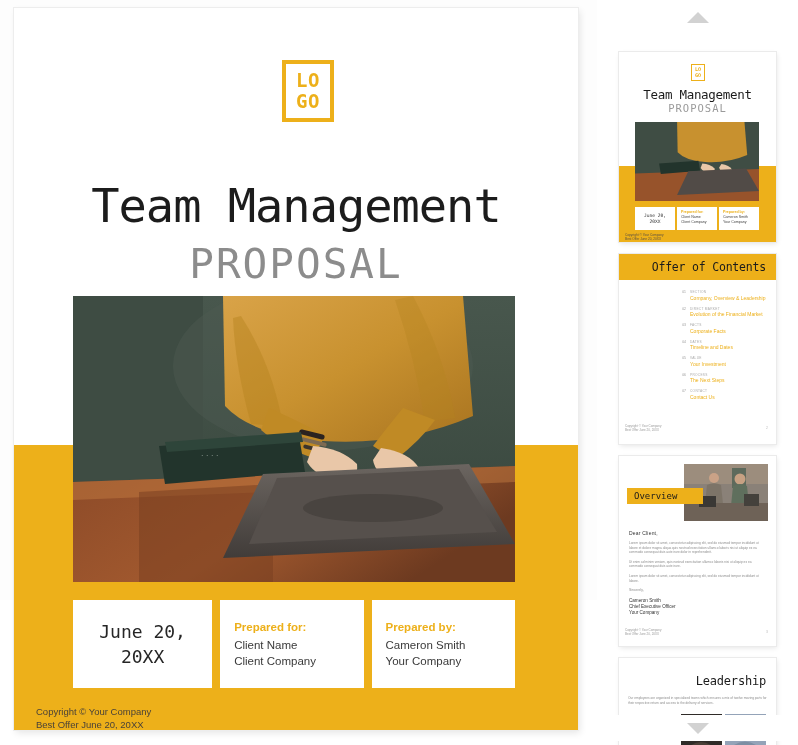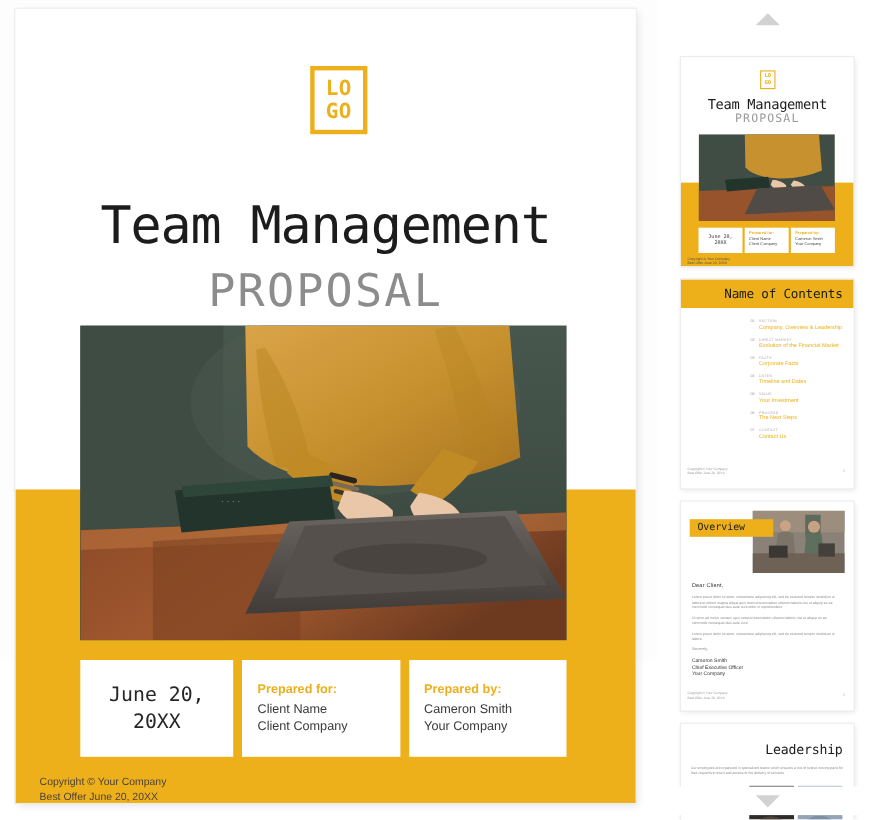--- a/index.html
+++ b/index.html
@@ -151,21 +151,21 @@
   .toc-txt{flex:1;}
   .toc-sec{color:#aaa;font-size:3.2px;line-height:4.6px;letter-spacing:.3px;text-transform:uppercase;}
   .toc-name{color:#edb01a;font-size:5px;line-height:6.4px;}
   .toc-foot{position:absolute;left:6px;top:170px;font-size:3px;line-height:4.2px;color:#9a9a9a;}
   .toc-pg{position:absolute;right:8px;top:172px;font-size:3.4px;color:#bbb;}
 
   
   .ov-hero{position:absolute;right:8px;top:8px;width:84px;height:57px;overflow:hidden;}
   .ov-hero svg{display:block;width:84px;height:57px;}
   .ov-badge{
-    position:absolute;left:8px;top:16px;width:76px;height:16px;background:#edb01a;
+    position:absolute;left:8px;top:32px;width:76px;height:16px;background:#edb01a;
     display:flex;align-items:center;padding-left:7px;box-sizing:border-box;
     font-family:"DejaVu Sans Mono", monospace;font-size:9px;color:#1b1b1b;
   }
   .ov-body{position:absolute;left:10px;top:74px;width:136px;}
   .ov-greet{font-size:5px;line-height:7px;color:#333;margin-bottom:4px;letter-spacing:.2px;}
   .ov-para{font-size:3.2px;line-height:4.6px;color:#8d8d8d;margin-bottom:5px;}
   .ov-sign{font-size:3.4px;line-height:5px;color:#8d8d8d;margin-bottom:5px;}
   .ov-name{font-size:4.6px;line-height:6px;color:#333;}
   .ov-foot{position:absolute;left:6px;top:172px;font-size:3px;line-height:4.2px;color:#9a9a9a;}
   .ov-pg{position:absolute;right:8px;top:174px;font-size:3.4px;color:#bbb;}
@@ -321,21 +321,21 @@
           </div>
         </div>
         <div class="t-foot">
           <div>Copyright © Your Company</div>
           <div>Best Offer June 20, 20XX</div>
         </div>
       </div>
 
       <div class="thumb t2">
         <div class="toc-band"></div>
-        <div class="toc-title">Name of Contents</div>
+        <div class="toc-title">Offer of Contents</div>
         <div class="toc-list">
           <div class="toc-item">
             <div class="toc-num">01</div>
             <div class="toc-txt">
               <div class="toc-sec">SECTION</div>
               <div class="toc-name">Company, Overview &amp; Leadership</div>
             </div>
           </div>
           <div class="toc-item">
             <div class="toc-num">02</div>

